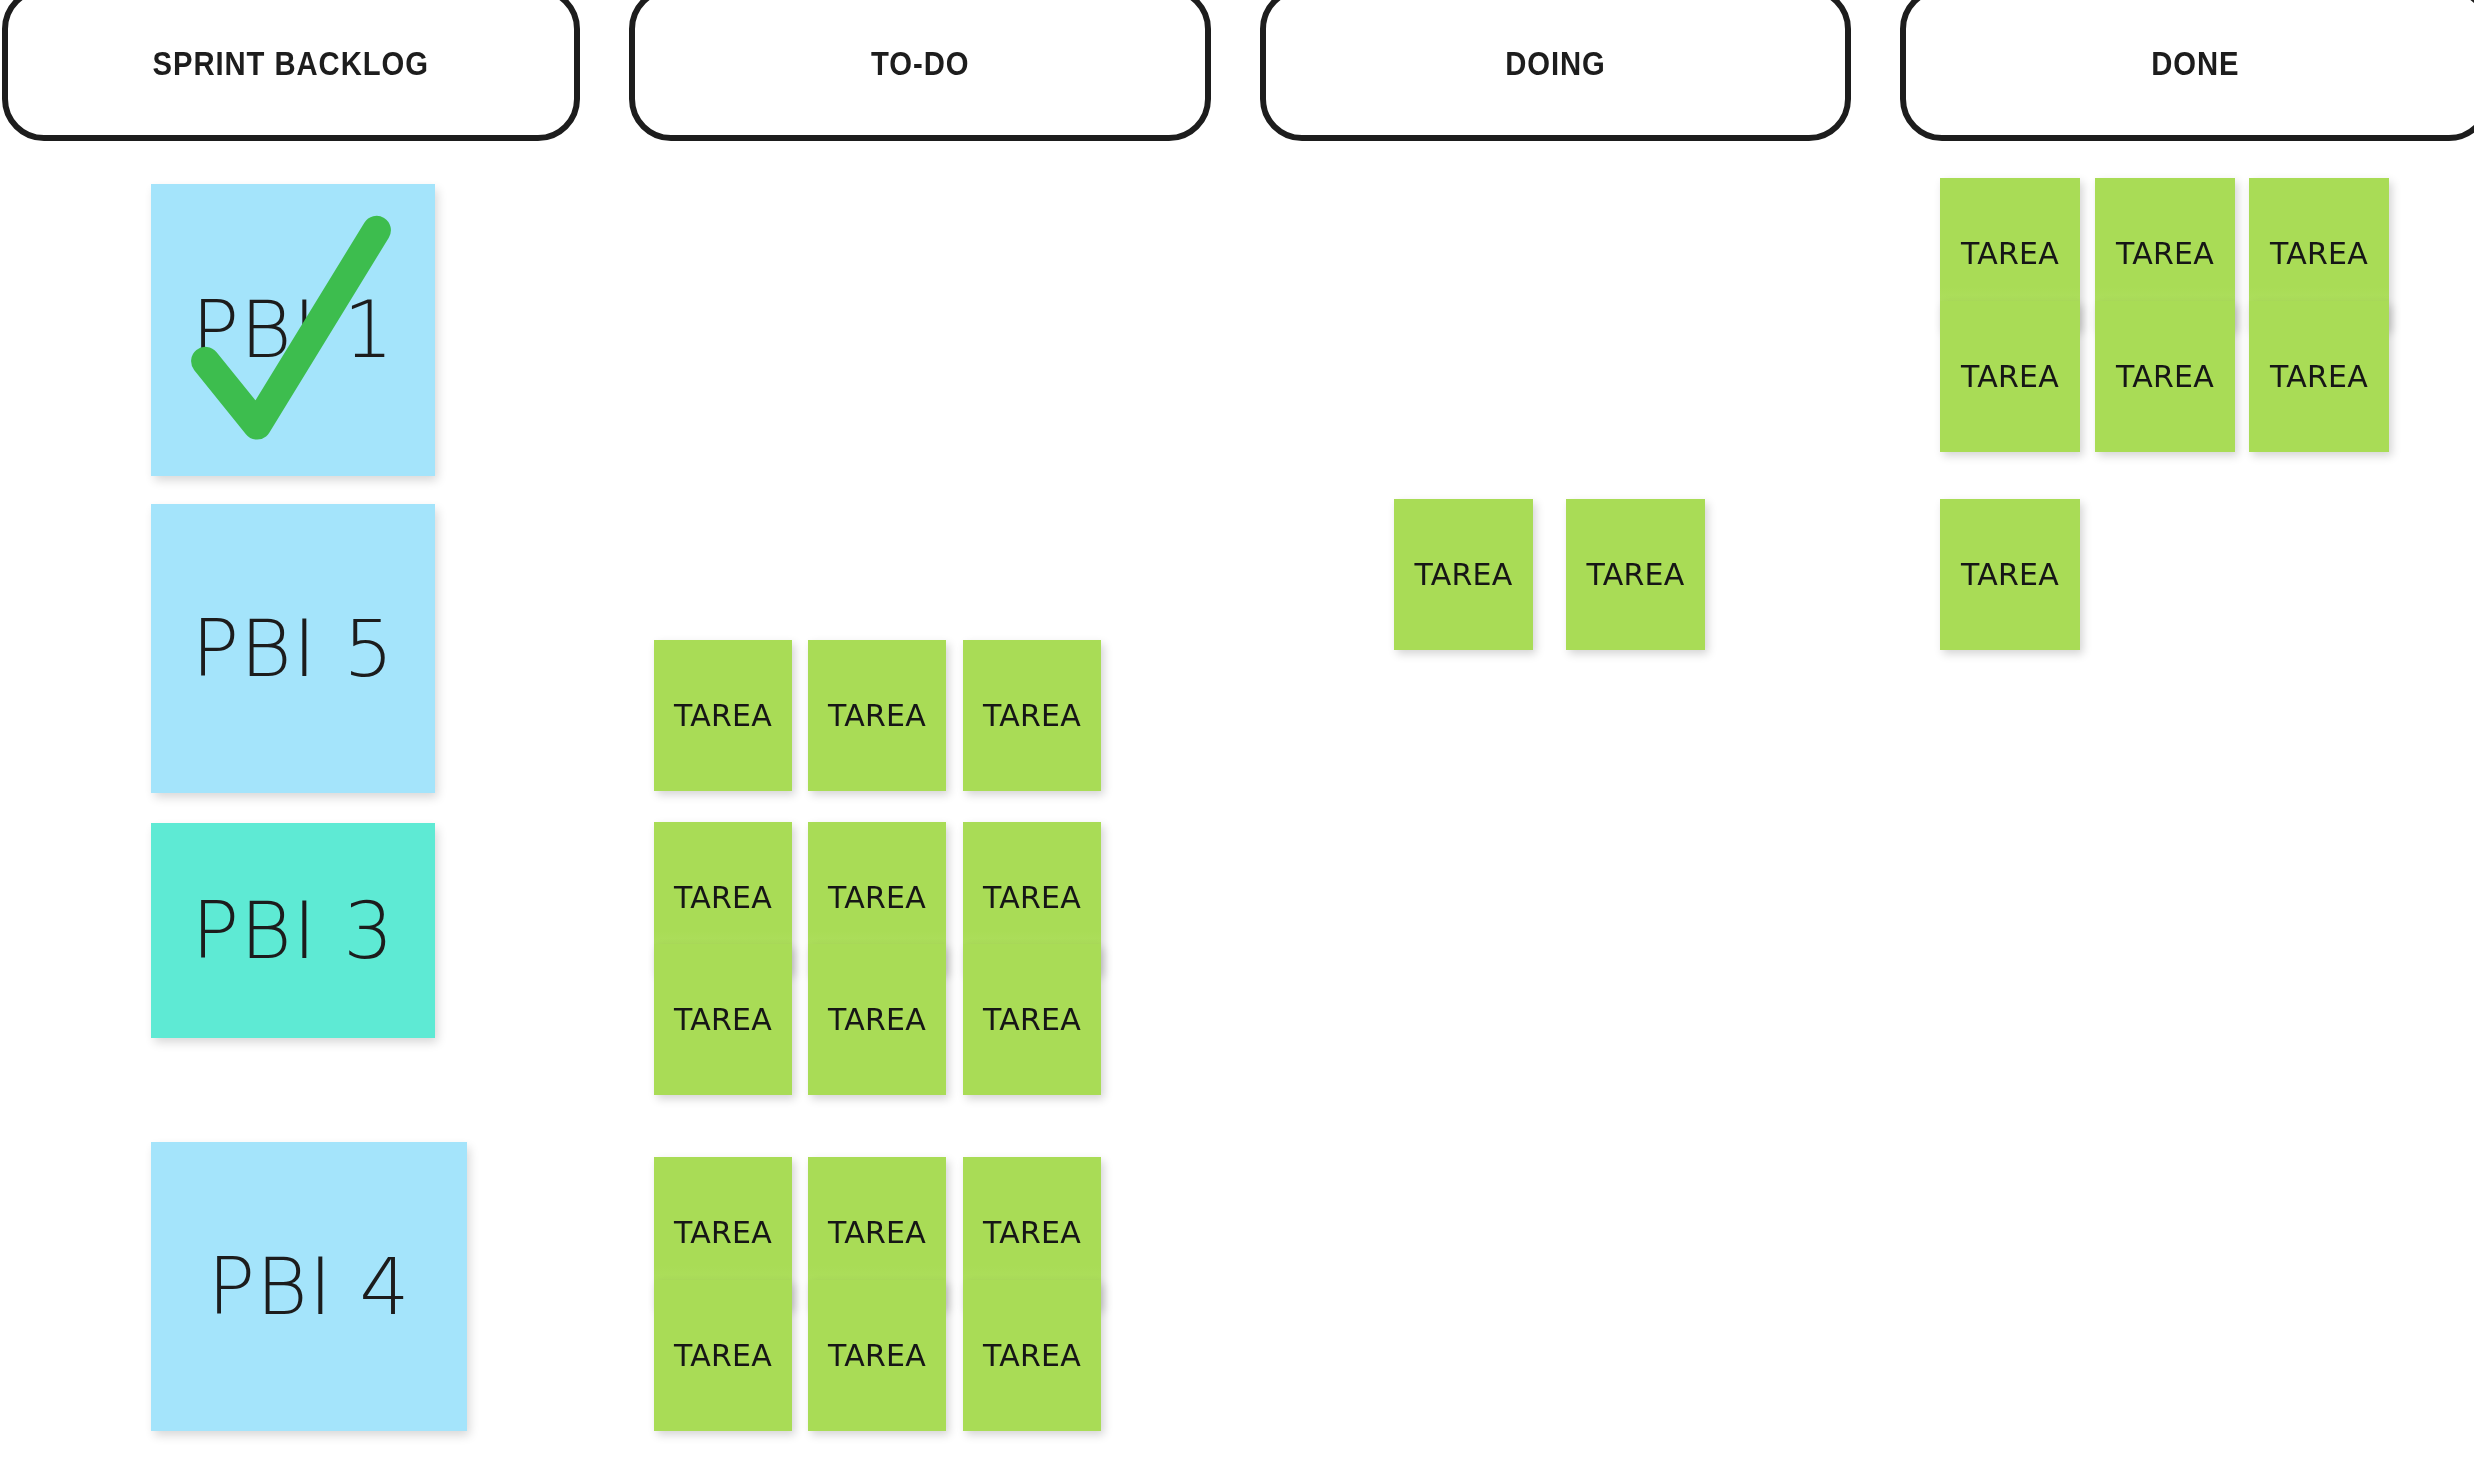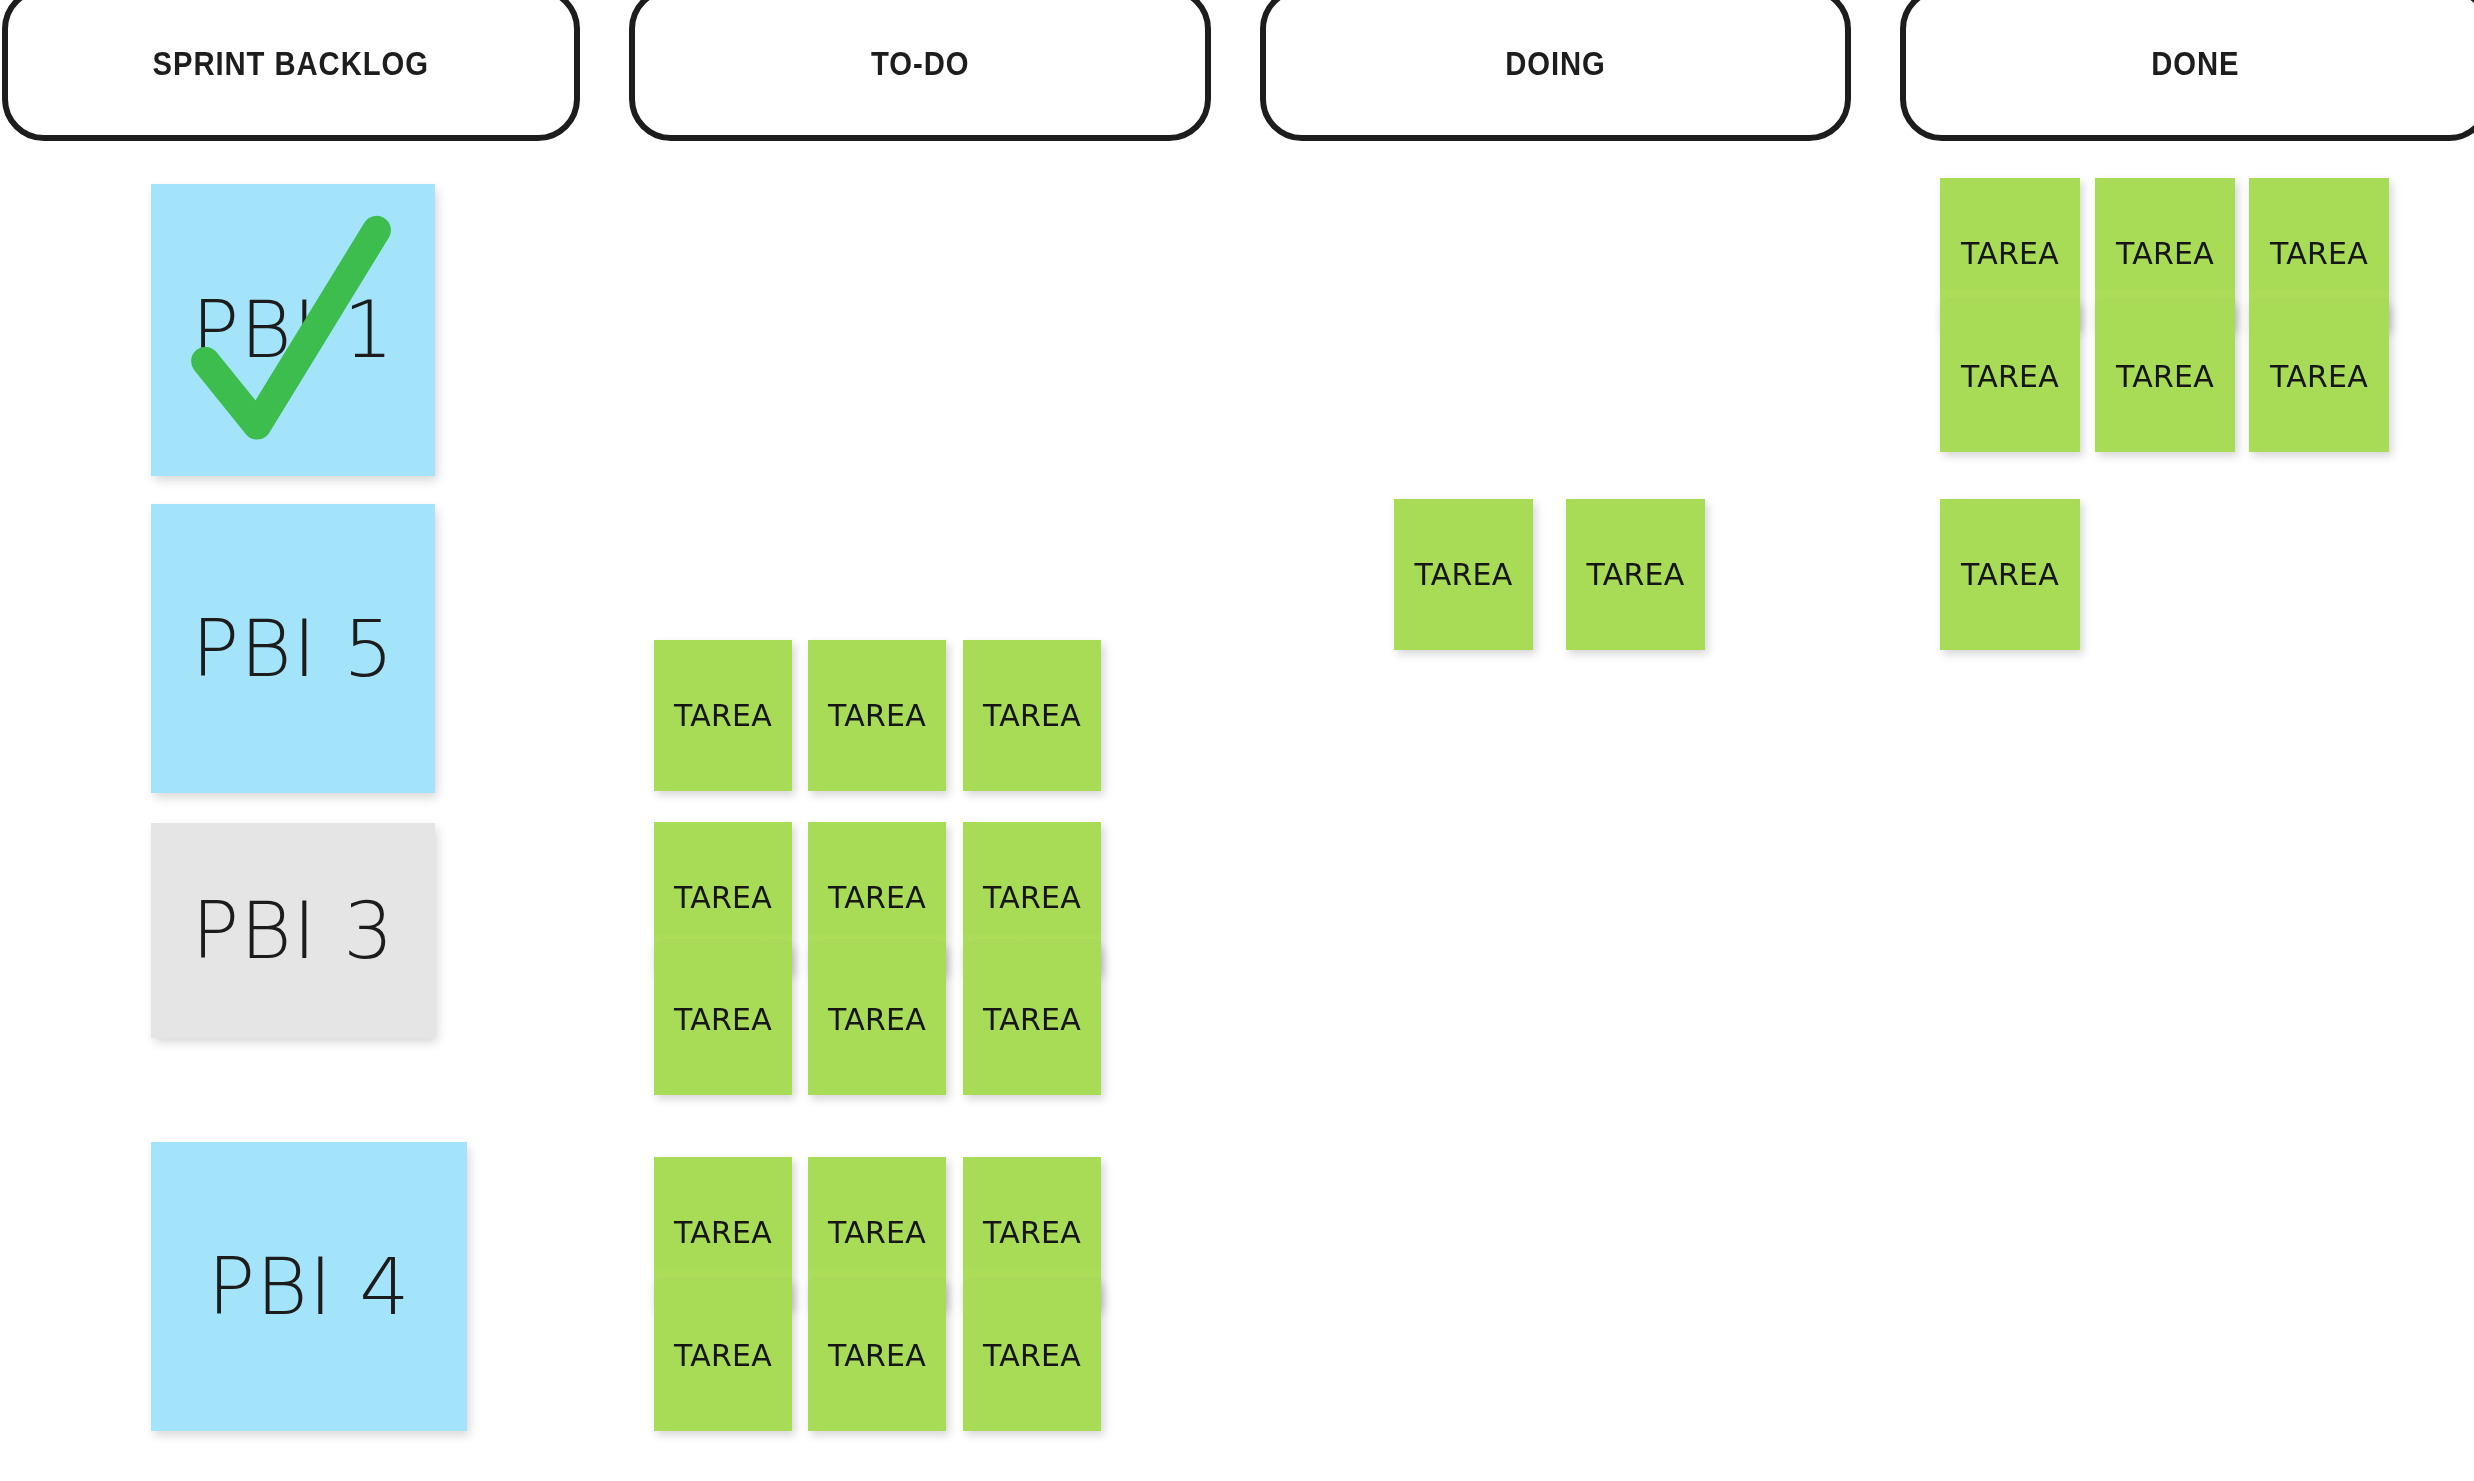--- a/index.html
+++ b/index.html
@@ -101,21 +101,21 @@
         <span class="col-header-label">DONE</span>
       </div>
     </div>
   <div id="pbi-layer">
       <div class="pbi-card" style="left: 151px; top: 184px; width: 284px; height: 292px; background: rgb(164, 228, 251);">
         <span class="pbi-label">PBI 1</span>
       </div>
       <div class="pbi-card" style="left: 151px; top: 504px; width: 284px; height: 289px; background: rgb(164, 228, 251);">
         <span class="pbi-label">PBI 5</span>
       </div>
-      <div class="pbi-card" style="left: 151px; top: 823px; width: 284px; height: 215px; background: #e5e5e5;">
+      <div class="pbi-card" style="left: 151px; top: 823px; width: 284px; height: 215px; background: #5eead4;">
         <span class="pbi-label">PBI 3</span>
       </div>
       <div class="pbi-card" style="left: 151px; top: 1142px; width: 316px; height: 289px; background: rgb(164, 228, 251);">
         <span class="pbi-label">PBI 4</span>
       </div>
       <div class="check-overlay" style="left: 188px; top: 213px; width: 206px; height: 239px;"><svg width="206" height="239" viewBox="0 0 215 250" xmlns="http://www.w3.org/2000/svg">
           <path d="M18 155 L72 222 L197 18" fill="none" stroke="#3dbd4e" stroke-width="30" stroke-linecap="round" stroke-linejoin="round"></path>
         </svg></div>
     </div>
   <div id="tasks-layer">

